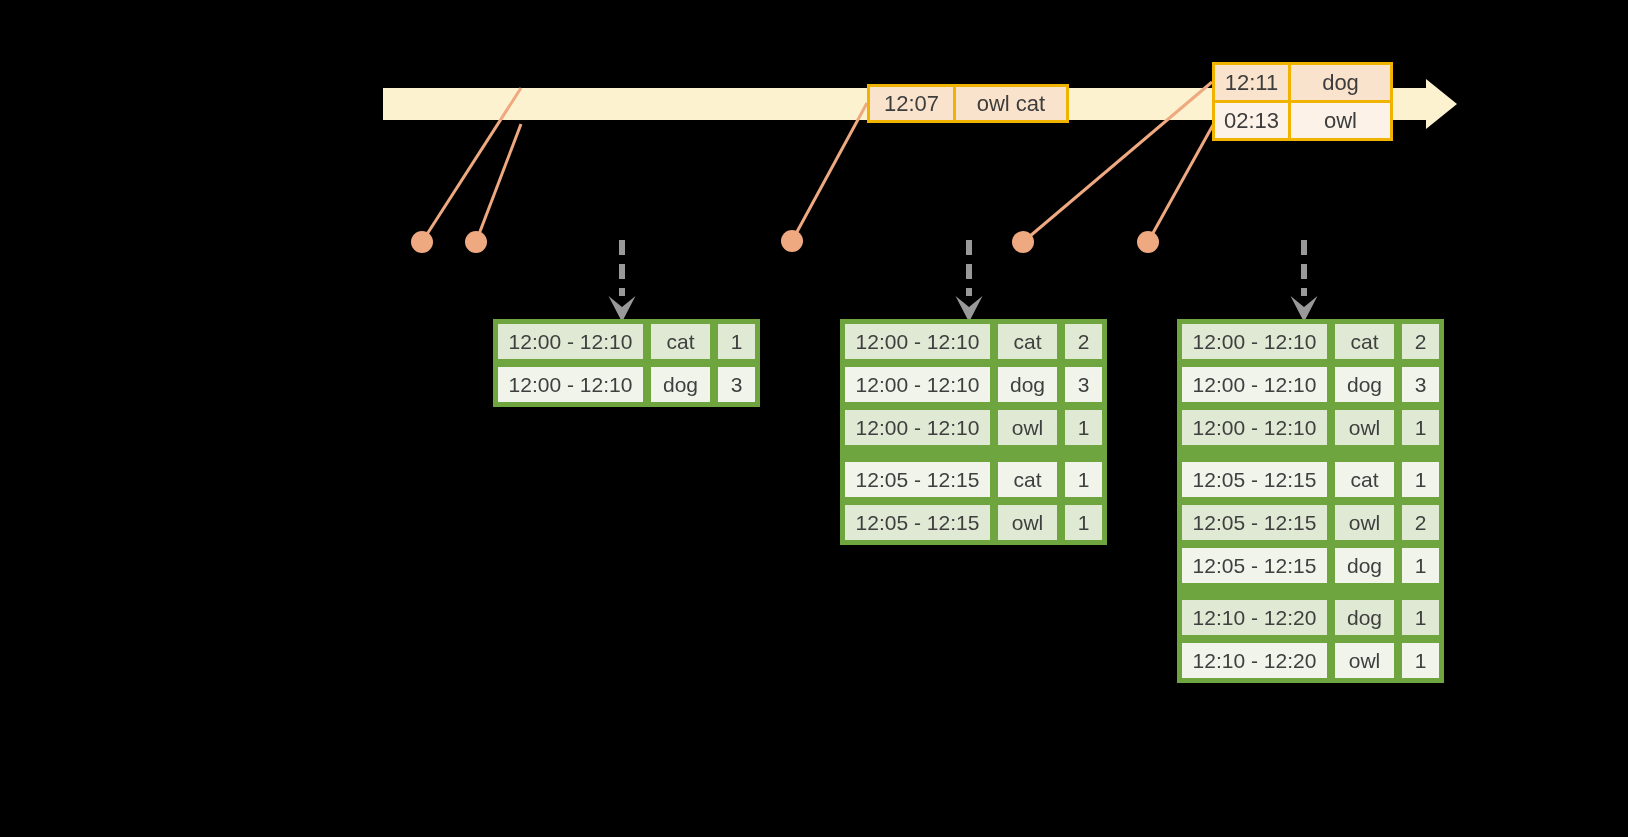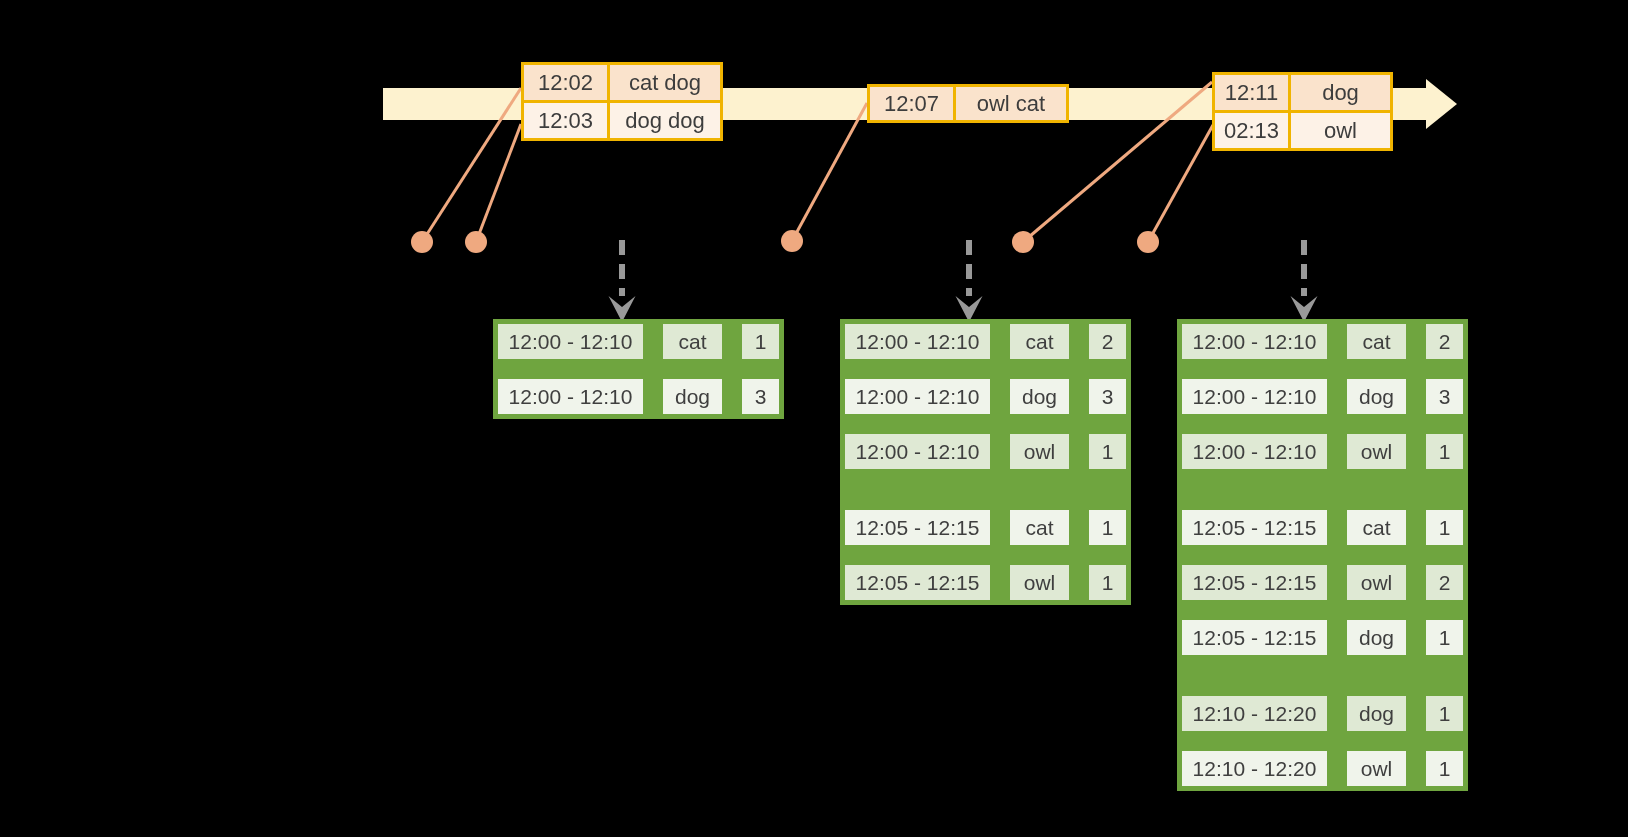--- a/index.html
+++ b/index.html
@@ -10,26 +10,26 @@
   
   .timeline-band{position:absolute;left:383px;top:88px;width:1044px;height:32px;background:#FDF2CF;z-index:0;}
   .timeline-arrowhead{position:absolute;left:1426px;top:79px;width:31px;height:50px;background:#FDF2CF;
     clip-path:polygon(0 0,100% 50%,0 100%);z-index:0;}
   
   .overlay{position:absolute;left:0;top:0;z-index:1;}
   
   .event-table{position:absolute;display:grid;gap:3px;background:#F0B400;border:3px solid #F0B400;z-index:2;}
   #event-table-0{left:521px;top:62px;grid-template-columns:83px 110px;grid-auto-rows:35px;}
   #event-table-1{left:867px;top:84px;grid-template-columns:83px 110px;grid-auto-rows:33px;}
-  #event-table-2{left:1212px;top:72px;grid-template-columns:73px 99px;grid-auto-rows:35px;}
+  #event-table-2{left:1212px;top:62px;grid-template-columns:73px 99px;grid-auto-rows:35px;}
   .et-cell{display:flex;align-items:center;justify-content:center;font-size:22px;color:#3d3d3d;}
   .et-row-0{background:#FAE3CC;}
   .et-row-1{background:#FDF2E7;}
   
-  .result-table{position:absolute;display:grid;gap:20px;background:#6FA53F;border:5px solid #6FA53F;
+  .result-table{position:absolute;display:grid;gap:8px;background:#6FA53F;border:5px solid #6FA53F;
     grid-template-columns:145px 59px 37px;z-index:2;}
   #result-table-0{left:493px;top:319px;}
   #result-table-1{left:840px;top:319px;}
   #result-table-2{left:1177px;top:319px;}
   .rt-cell{height:35px;display:flex;align-items:center;justify-content:center;font-size:21px;color:#3f3f3f;}
   .rt-dark{background:#DFE9D4;}
   .rt-light{background:#F0F4EB;}
   .rt-group-sep{grid-column:1/-1;height:1px;background:#6FA53F;}
 </style>
 </head>
@@ -58,26 +58,20 @@
     <g>
       <line x1="622" y1="240" x2="622" y2="296" stroke="#999999" stroke-width="6" stroke-dasharray="15 9"></line>
       <polygon points="608.5,296 622,307 635.5,296 622,322" fill="#999999"></polygon>
       <line x1="969" y1="240" x2="969" y2="296" stroke="#999999" stroke-width="6" stroke-dasharray="15 9"></line>
       <polygon points="955.5,296 969,307 982.5,296 969,322" fill="#999999"></polygon>
       <line x1="1304" y1="240" x2="1304" y2="296" stroke="#999999" stroke-width="6" stroke-dasharray="15 9"></line>
       <polygon points="1290.5,296 1304,307 1317.5,296 1304,322" fill="#999999"></polygon>
     </g>
   </svg>
 
-  <div id="event-table-0" class="event-table">
-      <div class="et-cell et-row-0">12:02</div>
-      <div class="et-cell et-row-0">cat dog</div>
-      <div class="et-cell et-row-1">12:03</div>
-      <div class="et-cell et-row-1">dog dog</div>
-    </div>
   <div id="event-table-1" class="event-table">
       <div class="et-cell et-row-0">12:07</div>
       <div class="et-cell et-row-0">owl cat</div>
     </div>
   <div id="event-table-2" class="event-table">
       <div class="et-cell et-row-0">12:11</div>
       <div class="et-cell et-row-0">dog</div>
       <div class="et-cell et-row-1">02:13</div>
       <div class="et-cell et-row-1">owl</div>
     </div>

